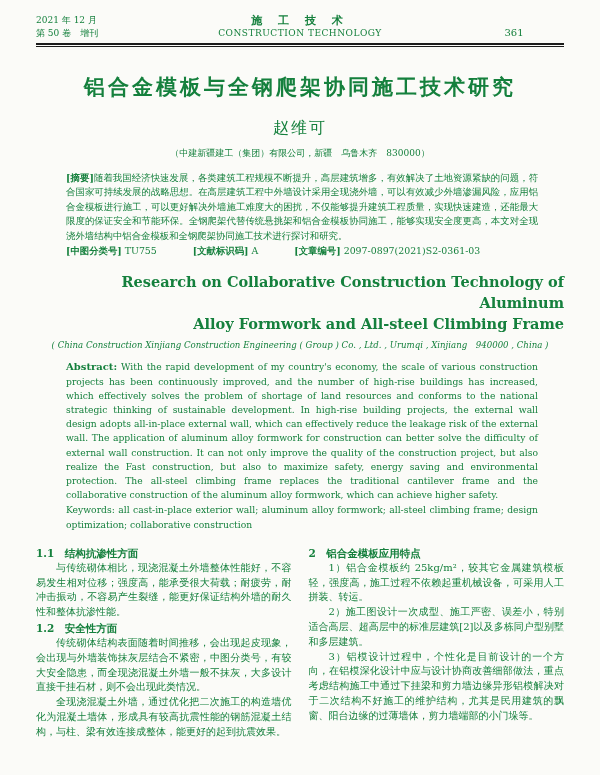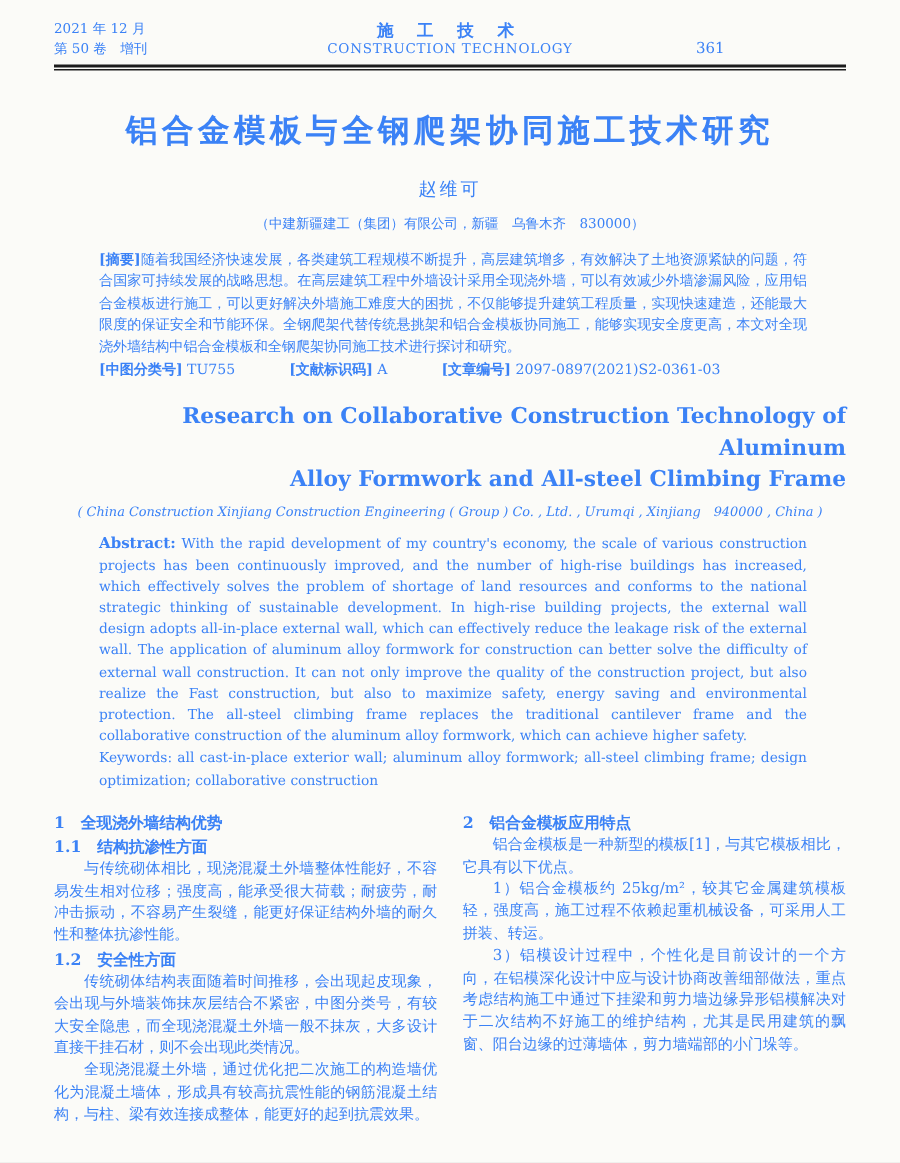--- a/index.html
+++ b/index.html
@@ -1,33 +1,33 @@
 <!DOCTYPE html>
 <html><head>
 <meta charset="utf-8">
 <style>
   * { margin:0; padding:0; box-sizing:border-box; }
   html,body { background:#e8e8e6; }
   .page {
     width:600px; height:775px; margin:0 auto;
-    background:#fbfbf8; color:#3b82f6;
+    background:#fbfbf8; color:#15803d;
     font-family:"DejaVu Serif","Liberation Serif",serif;
     padding:14px 36px 0 36px; overflow:hidden; position:relative;
   }
   
   .header { display:flex; align-items:flex-end; font-size:9px; line-height:13px; }
   .header-left { width:100px; }
   .header-center { flex:1; text-align:center; }
   .journal-cn { font-size:11px; font-weight:700; letter-spacing:6px; }
   .journal-en { font-size:9px; letter-spacing:0.5px; }
-  .header-right { width:100px; text-align:left; font-size:10px; padding-bottom:1px; }
+  .header-right { width:100px; text-align:center; font-size:10px; padding-bottom:1px; }
   .rule-double { border-top:2.5px solid #1c1c1c; border-bottom:1px solid #1c1c1c; height:4px; margin-top:3px; }
   
   .title-cn { text-align:center; font-size:21px; font-weight:700; letter-spacing:3px; margin-top:26px; }
-  .author-cn { text-align:center; font-size:12px; margin-top:17px; letter-spacing:2px; }
+  .author-cn { text-align:center; font-size:16px; margin-top:17px; letter-spacing:2px; }
   .affil-cn { text-align:center; font-size:9px; margin-top:8px; }
   
   .abs-block { margin:11px 26px 0 30px; font-size:9.4px; line-height:14.4px; text-align:justify; }
   .abs-label { font-weight:700; }
   .kw-line { margin:0 26px; font-size:9.4px; line-height:14.4px; }
   .class-line { display:flex; margin:1px 26px 0 30px; font-size:9.4px; line-height:14.4px; }
   .class-item { margin-right:36px; white-space:nowrap;text-align:right; }
   .class-item:last-child { margin-right:0; }
   .class-label { font-weight:700; }
   
@@ -80,31 +80,30 @@
   </div>
   <div class="affil-en">( China Construction Xinjiang Construction Engineering ( Group ) Co. , Ltd. , Urumqi , Xinjiang　940000 , China )</div>
 
   <div class="abs-en"><span class="lbl">Abstract:</span> <span>With the rapid development of my country's economy, the scale of various construction projects has been continuously improved, and the number of high-rise buildings has increased, which effectively solves the problem of shortage of land resources and conforms to the national strategic thinking of sustainable development. In high-rise building projects, the external wall design adopts all-in-place external wall, which can effectively reduce the leakage risk of the external wall. The application of aluminum alloy formwork for construction can better solve the difficulty of external wall construction. It can not only improve the quality of the construction project, but also realize the Fast construction, but also to maximize safety, energy saving and environmental protection. The all-steel climbing frame replaces the traditional cantilever frame and the collaborative construction of the aluminum alloy formwork, which can achieve higher safety.</span></div>
 
   <div class="kw-en"><span class="lbl">Keywords:</span> <span>all cast-in-place exterior wall; aluminum alloy formwork; all-steel climbing frame; design optimization; collaborative construction</span></div>
 
   <div class="columns">
 
     <div class="col">
-      <div class="sec-h">1　全现浇外墙结构优势</div>
       <div class="sec-h">1.1　结构抗渗性方面</div>
       <p>与传统砌体相比，现浇混凝土外墙整体性能好，不容易发生相对位移；强度高，能承受很大荷载；耐疲劳，耐冲击振动，不容易产生裂缝，能更好保证结构外墙的耐久性和整体抗渗性能。</p>
       <div class="sec-h">1.2　安全性方面</div>
       <p>传统砌体结构表面随着时间推移，会出现起皮现象，会出现与外墙装饰抹灰层结合不紧密，中图分类号，有较大安全隐患，而全现浇混凝土外墙一般不抹灰，大多设计直接干挂石材，则不会出现此类情况。</p>
       <p>全现浇混凝土外墙，通过优化把二次施工的构造墙优化为混凝土墙体，形成具有较高抗震性能的钢筋混凝土结构，与柱、梁有效连接成整体，能更好的起到抗震效果。</p>
 
     </div>
 
     <div class="col">
       <div class="sec-h">2　铝合金模板应用特点</div>
-      <p>铝合金模板是一种新型的模板[1]，与其它模板相比，它具有以下优点。</p>
       <p>1）铝合金模板约 25kg/m²，较其它金属建筑模板轻，强度高，施工过程不依赖起重机械设备，可采用人工拼装、转运。</p>
+      <p>2）施工图设计一次成型、施工严密、误差小，特别适合高层、超高层中的标准层建筑[2]以及多栋同户型别墅和多层建筑。</p>
       <p>3）铝模设计过程中，个性化是目前设计的一个方向，在铝模深化设计中应与设计协商改善细部做法，重点考虑结构施工中通过下挂梁和剪力墙边缘异形铝模解决对于二次结构不好施工的维护结构，尤其是民用建筑的飘窗、阳台边缘的过薄墙体，剪力墙端部的小门垛等。</p>
 
     </div>
 
   </div>
 </div>
 
 </body></html>

